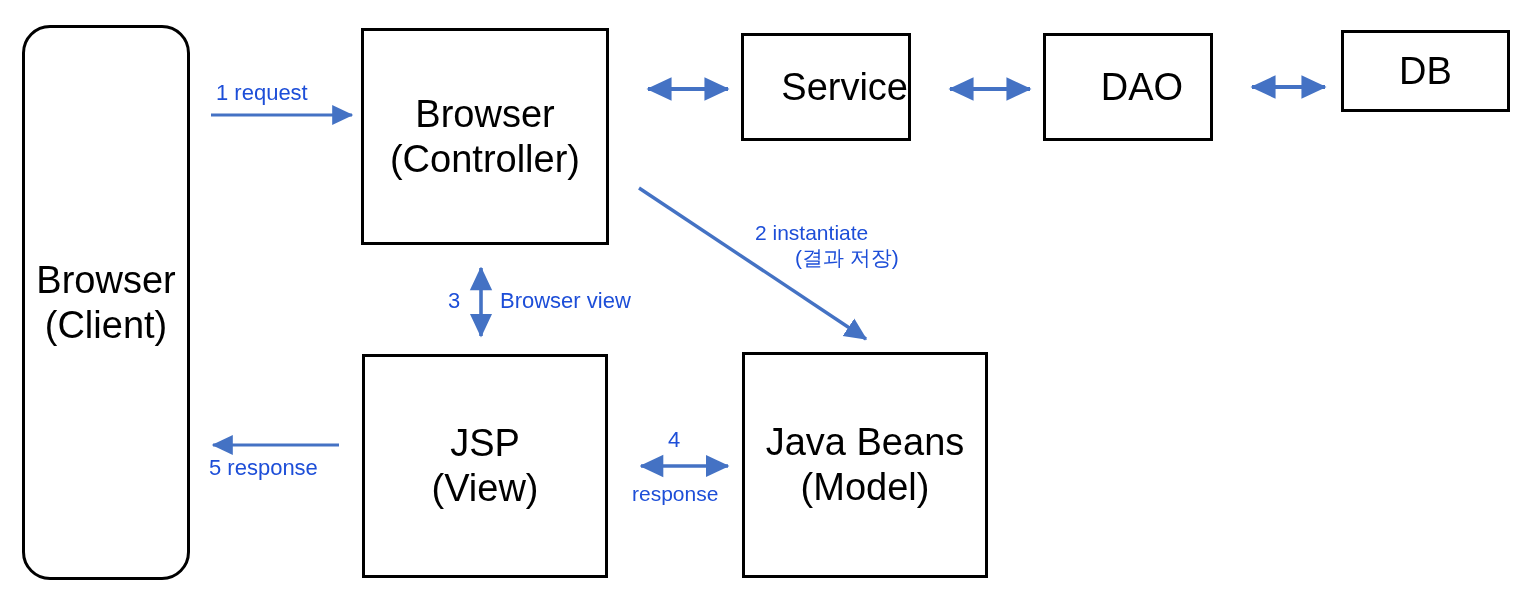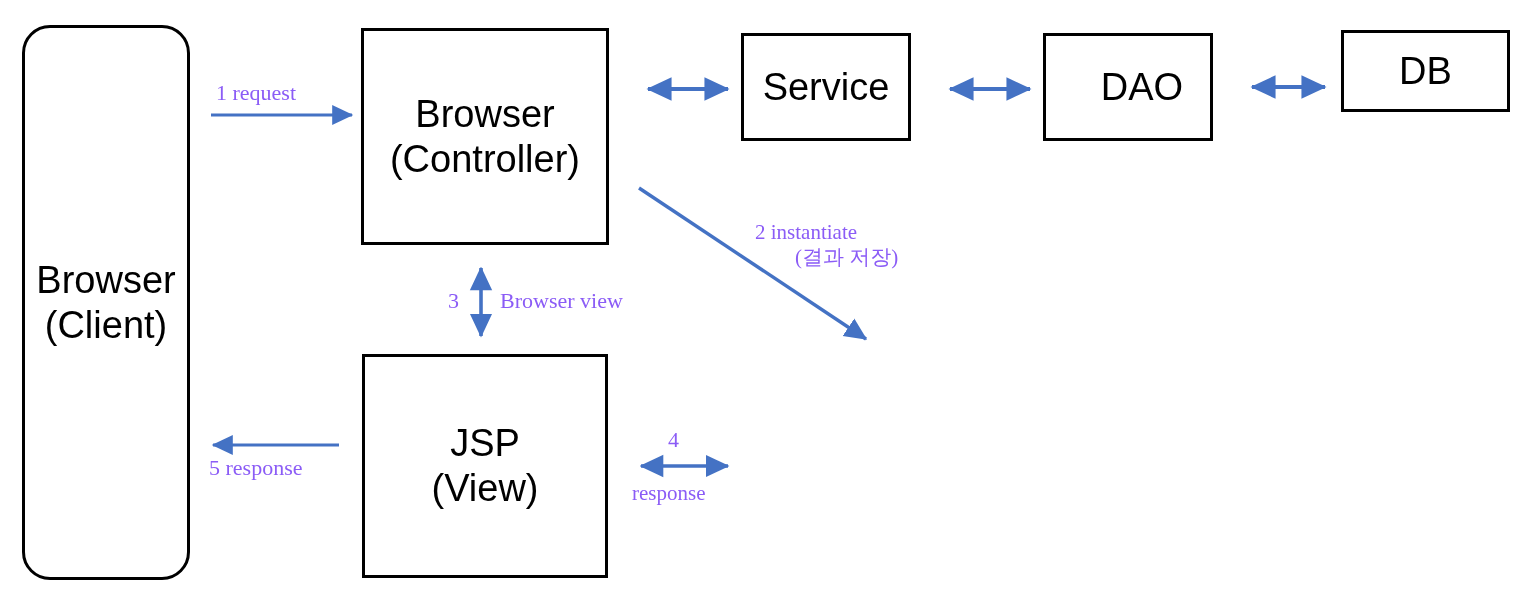--- a/index.html
+++ b/index.html
@@ -35,43 +35,42 @@
     display: block;
     width: 100%;
   }
   .box .l1, .box .l2 {
     display: block;
     white-space: nowrap;
   }
   
   #box-browser   { left: 22px;   top: 25px;  width: 168px; height: 555px; font-size: 38px; border-radius: 28px; }
   #box-servlet   { left: 361px;  top: 28px;  width: 248px; height: 217px; font-size: 38px; }
-  #box-service   { left: 741px;  top: 33px;  width: 170px; height: 108px; font-size: 38px; }
+  #box-service   { left: 741px;  top: 33px;  width: 170px; height: 108px; font-size: 38px; text-align: right; }
   #box-dao       { left: 1043px; top: 33px;  width: 170px; height: 108px; font-size: 38px; padding-left: 28px; }
   #box-db        { left: 1341px; top: 30px;  width: 169px; height: 82px; font-size: 38px; }
   #box-jsp       { left: 362px;  top: 354px; width: 246px; height: 224px; font-size: 38px; }
   #box-beans     { left: 742px;  top: 352px; width: 246px; height: 226px; font-size: 38px; }
 
   
   #arrow-layer {
     position: absolute;
     left: 0;
     top: 0;
     width: 1536px;
     height: 604px;
     pointer-events: none;
   }
 
   
   .alabel {
     position: absolute;
     white-space: nowrap;
-    color: #8b5cf6;
+    color: #1d4ed8;
     line-height: 1.2;
-    font-family: Liberation Serif, serif;
   }
   #lbl-request  { left: 216px; top: 80px;  font-size: 22px; }
   #lbl-response { left: 209px; top: 455px; font-size: 22px; }
   #lbl-three    { left: 448px; top: 288px; font-size: 22px; }
   #lbl-selview  { left: 500px; top: 288px; font-size: 22px; }
   #lbl-instantiate { left: 755px; top: 220px; font-size: 21px; text-align: left; }
   #lbl-instantiate .l2 { display:block; padding-left: 40px; }
   #lbl-four     { left: 668px; top: 427px; font-size: 22px; }
   #lbl-retrieve { left: 632px; top: 481px; font-size: 21px; }
 </style>
@@ -112,20 +111,26 @@
     </span>
   </div>
 
   <div class="box" id="box-jsp">
     <span class="lines">
       <span class="l1">JSP</span>
       <span class="l2">(View)</span>
     </span>
   </div>
 
+  <div class="box" id="box-beans">
+    <span class="lines">
+      <span class="l1">Java Beans</span>
+      <span class="l2">(Model)</span>
+    </span>
+  </div>
 
   <svg id="arrow-layer" viewBox="0 0 1536 604" width="1536" height="604">
     <defs>
       <marker id="ah-end" markerWidth="7" markerHeight="7" refX="6.2" refY="3.5" orient="auto" markerUnits="strokeWidth">
         <path d="M0,0.4 L6.6,3.5 L0,6.6 Z" fill="#4472C4"></path>
       </marker>
       <marker id="ah-start" markerWidth="7" markerHeight="7" refX="0.4" refY="3.5" orient="auto" markerUnits="strokeWidth">
         <path d="M6.6,0.4 L0,3.5 L6.6,6.6 Z" fill="#4472C4"></path>
       </marker>
     </defs>

